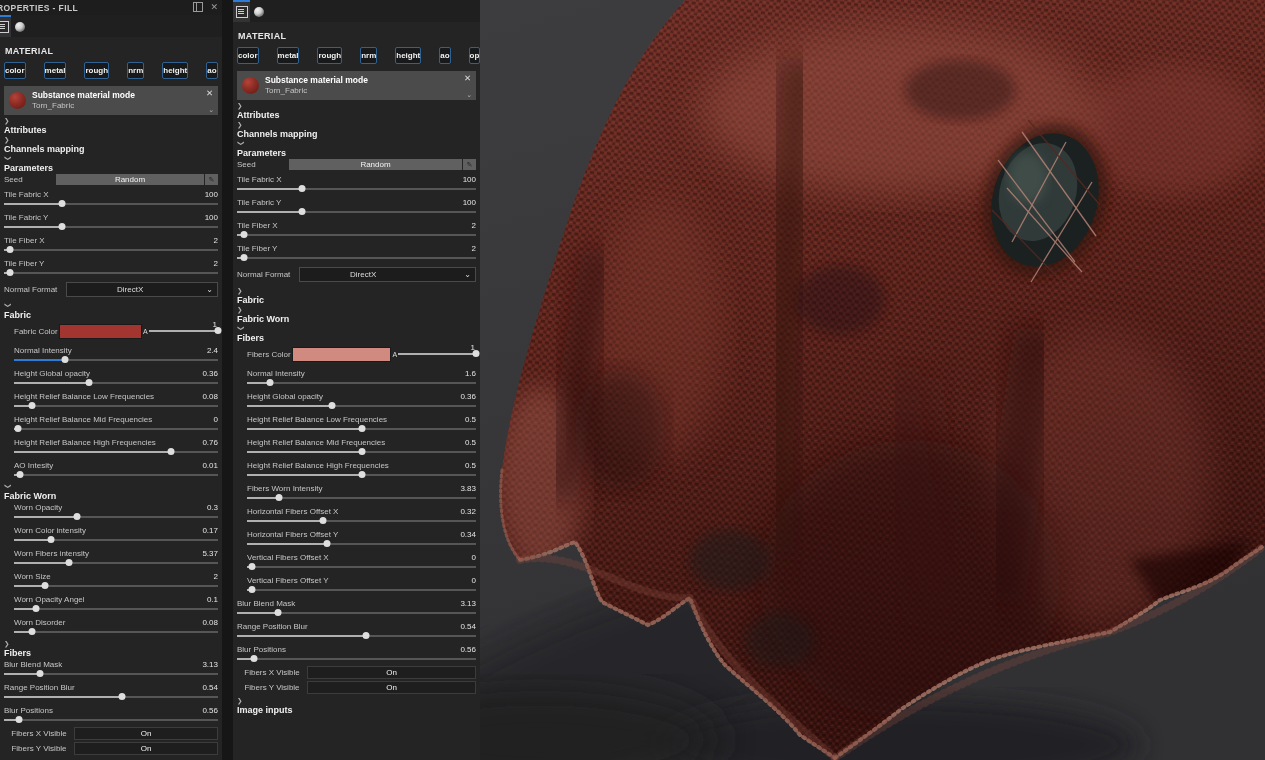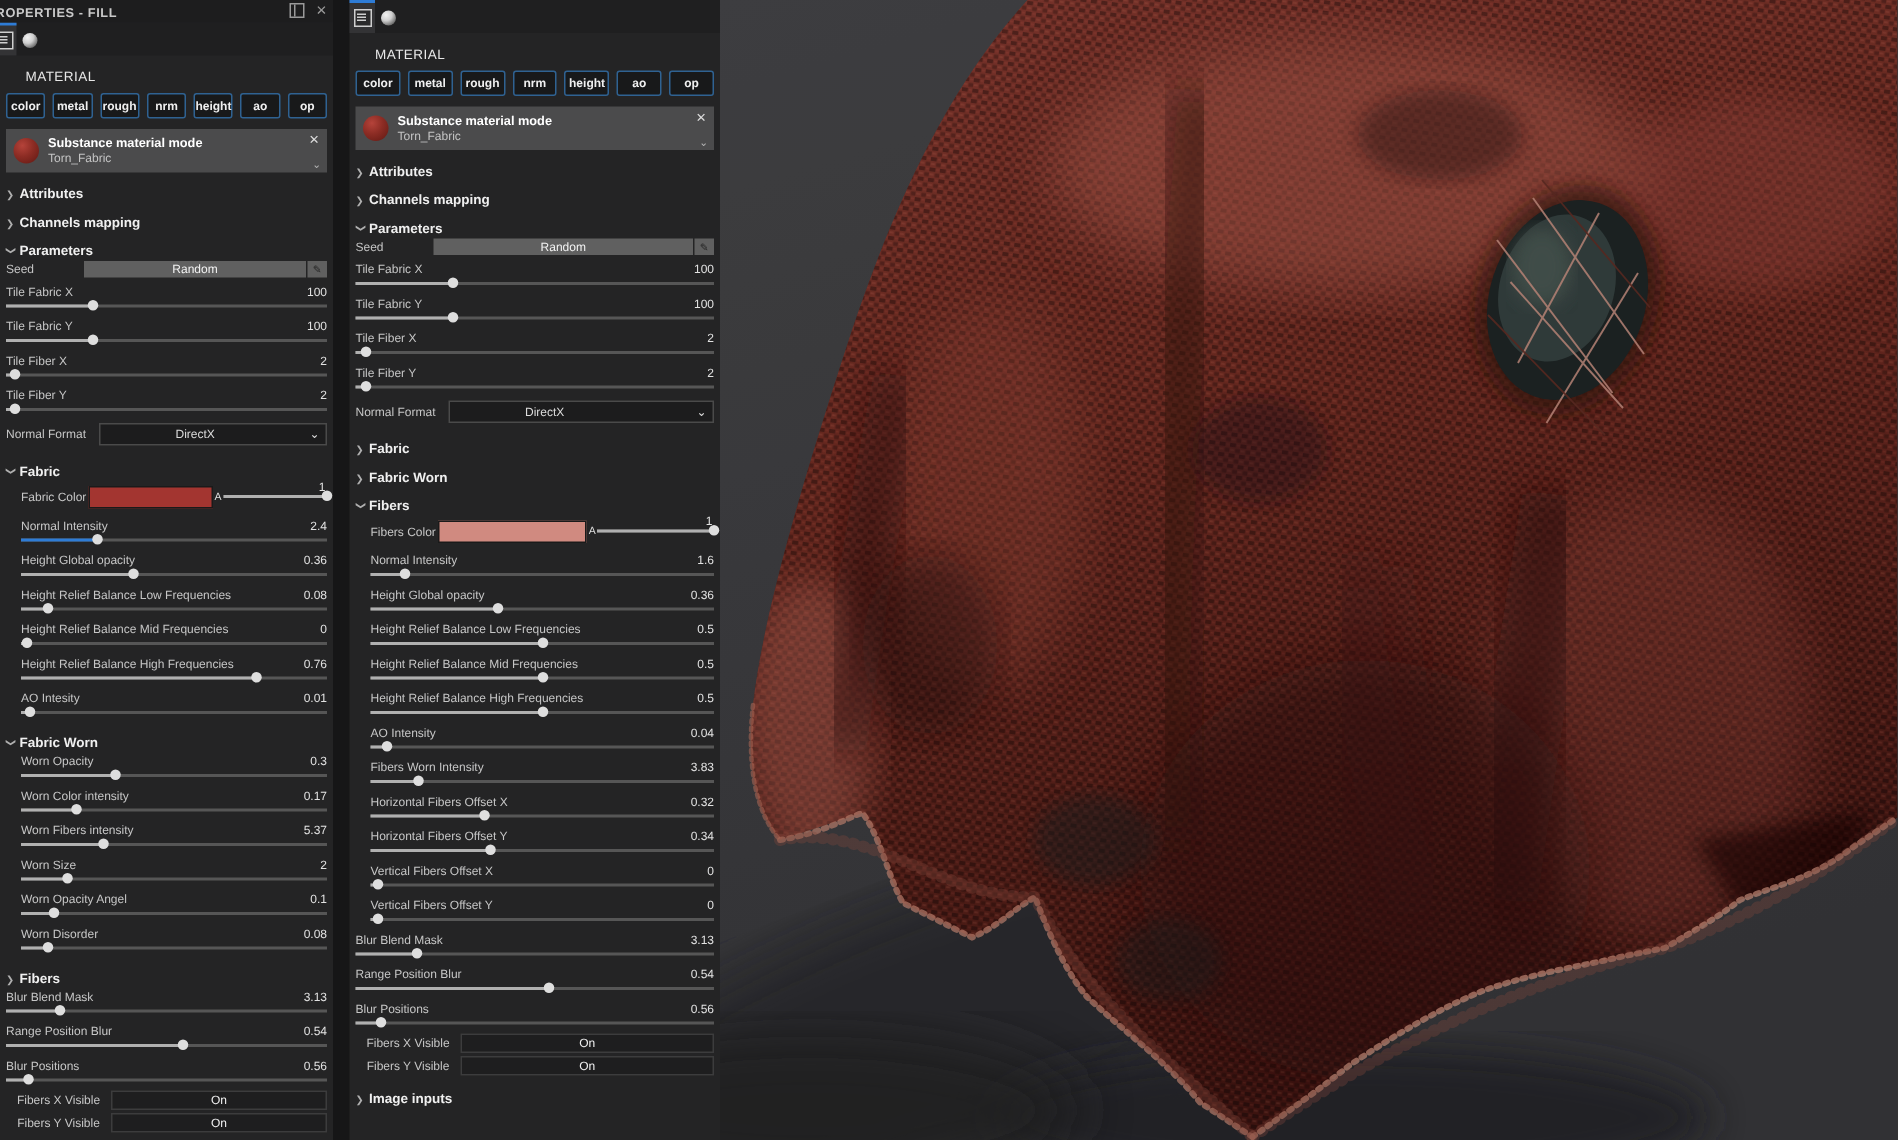--- a/index.html
+++ b/index.html
@@ -14,34 +14,34 @@
   .sq-icon{width:8px;height:8px;border:1px solid #9a9a9a;display:inline-block;position:relative;}
   .sq-icon::after{content:"";position:absolute;left:2px;top:0;bottom:0;width:1px;background:#9a9a9a;}
   .tabstrip{display:flex;height:22px;align-items:stretch;background:#1f1f20;}
   #panelL .tabstrip{margin-left:-6px;}
   .tab{width:17px;display:flex;align-items:center;justify-content:center;border-top:2px solid transparent;}
   .tab.sel{background:#333335;border-top:2px solid #2e7cd6;}
   .sphere-ico{width:10px;height:10px;border-radius:50%;background:radial-gradient(circle at 34% 30%,#f2f2f2 0%,#cfcfcf 40%,#6e6e6e 75%,#4a4a4a 100%);}
   .doc-ico{width:10px;height:10px;border:1px solid #cfcfcf;position:relative;background:#2a2a2b;}
   .doc-ico::before{content:"";position:absolute;left:1px;top:2px;width:6px;height:1px;background:#cfcfcf;box-shadow:0 2px 0 #cfcfcf,0 4px 0 #cfcfcf;}
   .content{padding:0 4px;}
-  .mat-label{font-size:9px;font-weight:normal;color:#e8e8e8;margin:9px 0 6px 13px;letter-spacing:.3px;}
-  .channels{display:flex;gap:5px;}
+  .mat-label{font-size:9px;font-weight:bold;color:#e8e8e8;margin:9px 0 6px 1px;letter-spacing:.3px;}
+  .channels{display:flex;gap:18px;}
   .chan-btn{flex:1;border:1px solid #2f6292;border-radius:2px;background:#18191a;color:#f0f0f0;
     font-size:8px;font-weight:bold;text-align:center;padding:3px 0;cursor:pointer;}
   .mat-card{position:relative;display:flex;align-items:center;gap:6px;background:#4b4b4c;margin-top:7px;padding:3px 5px;height:23px;}
   .mat-sphere{width:17px;height:17px;border-radius:50%;flex:0 0 17px;
     background:radial-gradient(circle at 35% 30%,#b5433a 0%,#8c2c24 45%,#5f1812 100%);}
   .mat-txt{display:flex;flex-direction:column;line-height:1.25;}
   .mat-title{font-size:8.5px;font-weight:bold;color:#fff;}
   .mat-sub{font-size:8px;color:#c4c4c4;}
   .card-x{position:absolute;right:5px;top:2px;color:#ddd;font-size:8.5px;cursor:pointer;}
   .card-car{position:absolute;right:4px;bottom:1px;color:#b5b5b5;font-size:7px;cursor:pointer;}
   .rows{margin-top:2px;}
-  .row-section{display:flex;align-items:flex-end;height:17px;margin-top:2px;}
+  .row-section{display:flex;align-items:flex-start;height:17px;margin-top:2px;flex-direction:column;}
   .chev{font-size:6.5px;color:#b0b0b0;width:9px;cursor:pointer;display:inline-block;text-align:left;}
   .chev.open{transform:rotate(90deg);transform-origin:40% 50%;}
   .sec-label{font-size:9px;font-weight:bold;color:#f0f0f0;cursor:pointer;}
   .plabel{font-size:8px;color:#c6c6c6;}
   .pvalue{font-size:8px;color:#e2e2e2;}
   .row-param{height:23px;position:relative;}
   .row-param.ind,.row-color.ind{padding-left:10px;}
   .param-top{display:flex;justify-content:space-between;align-items:flex-end;height:12px;}
   .track{position:relative;height:2px;background:#565656;margin-top:4px;cursor:pointer;}
   .fill{position:absolute;left:0;top:0;height:2px;background:#b0b0b0;}
@@ -531,30 +531,20 @@
             <span class="plabel">Height Relief Balance High Frequencies</span>
             <span class="pvalue">0.5</span>
           </div>
           <div class="track">
             <div class="fill" style="width: 50%;"></div>
             <div class="handle" style="left: 50%;"></div>
           </div>
         </div>
         <div class="row-param ind">
           <div class="param-top">
-            <span class="plabel">AO Intensity</span>
-            <span class="pvalue">0.04</span>
-          </div>
-          <div class="track">
-            <div class="fill" style="width: 5%;"></div>
-            <div class="handle" style="left: 5%;"></div>
-          </div>
-        </div>
-        <div class="row-param ind">
-          <div class="param-top">
             <span class="plabel">Fibers Worn Intensity</span>
             <span class="pvalue">3.83</span>
           </div>
           <div class="track">
             <div class="fill" style="width: 14%;"></div>
             <div class="handle" style="left: 14%;"></div>
           </div>
         </div>
         <div class="row-param ind">
           <div class="param-top">

